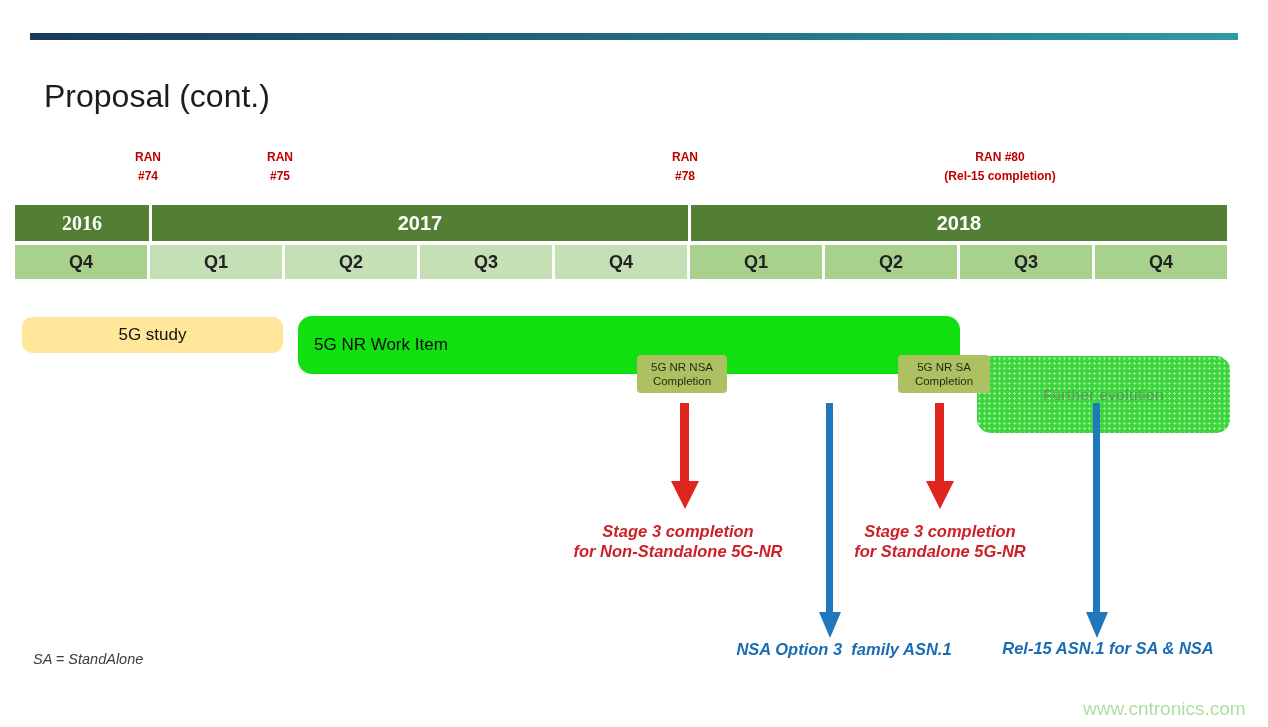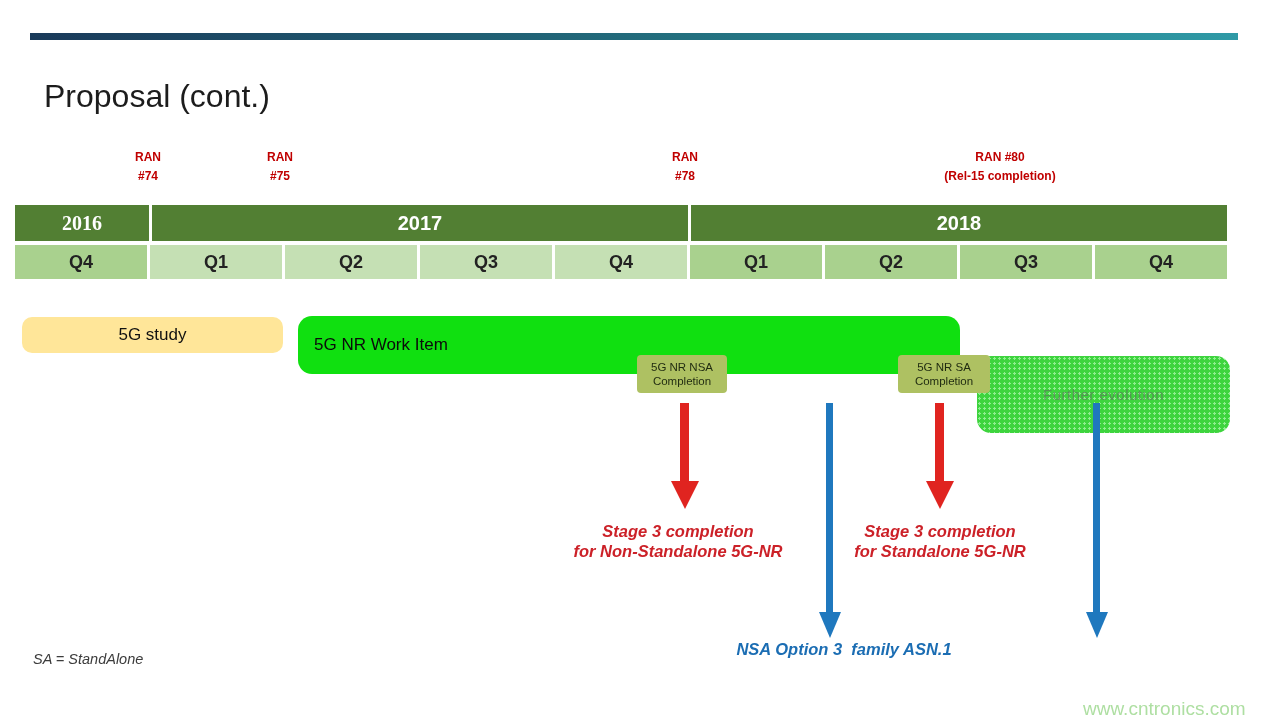--- a/index.html
+++ b/index.html
@@ -212,20 +212,21 @@
   <div class="red-caption" style="left:518px;">
     <div>Stage 3 completion</div>
     <div>for Non-Standalone 5G-NR</div>
   </div>
   <div class="red-caption" style="left:780px;">
     <div>Stage 3 completion</div>
     <div>for Standalone 5G-NR</div>
   </div>
 
   <div class="blue-caption" style="left:684px;top:640px;">NSA Option 3  family ASN.1</div>
+  <div class="blue-caption" style="left:948px;top:639px;">Rel-15 ASN.1 for SA &amp; NSA</div>
 
   <div class="notes">
     <div>SA = StandAlone</div>
   </div>
 
   <div class="watermark">www.cntronics.com</div>
 
 </div>
 
 </body></html>

